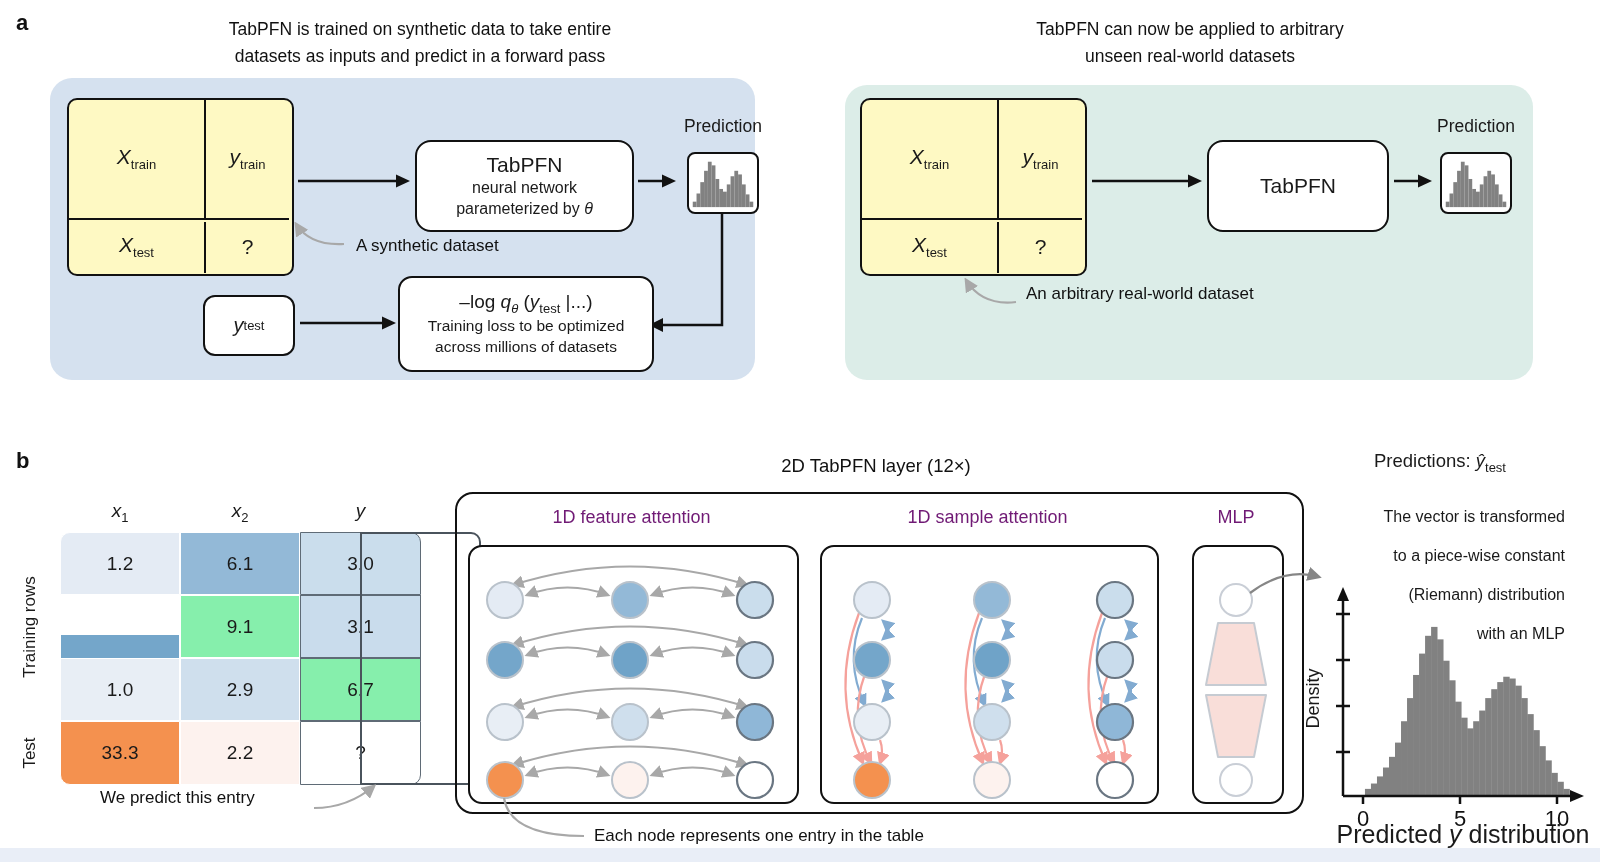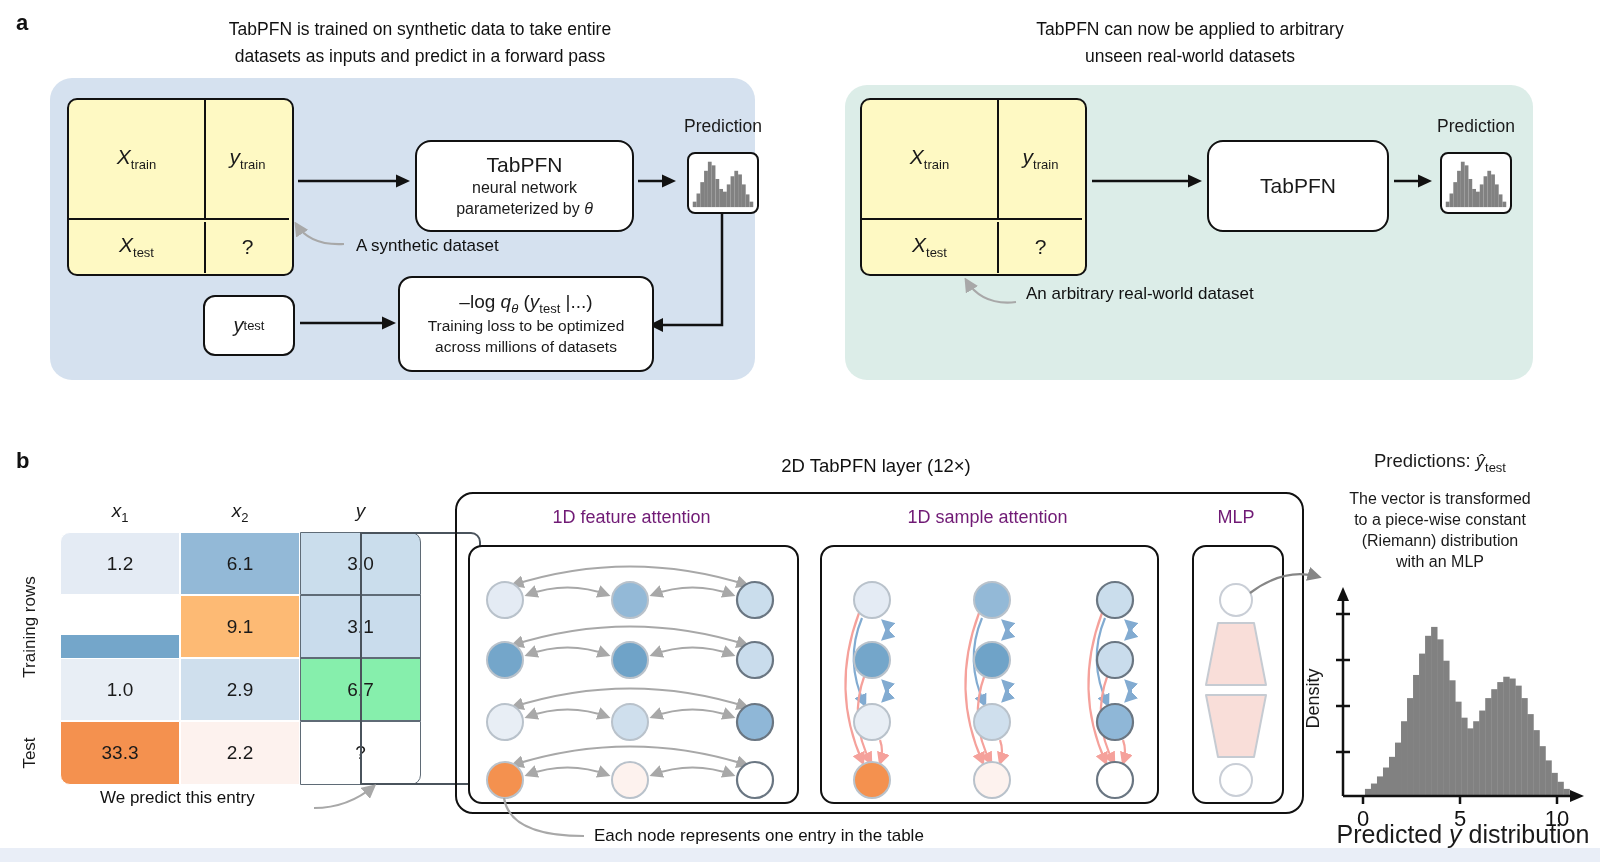--- a/index.html
+++ b/index.html
@@ -25,21 +25,21 @@
   .caption{font-size:17px;color:#111;white-space:nowrap;}
   .svgline{position:absolute;overflow:visible;}
   .sec-title{font-size:18.5px;text-align:center;color:#111;}
   .sub-title{font-size:18px;text-align:center;color:#701a75;}
   .col-head{font-size:19px;font-style:italic;text-align:center;}
   .col-head sub{font-size:13px;font-style:normal;}
   .vlabel{position:absolute;font-size:17px;text-align:center;transform:rotate(-90deg);white-space:nowrap;}
   .outer-box{position:absolute;border:2.5px solid #111;border-radius:18px;background:transparent;}
   .inner-box{position:absolute;border:2px solid #111;border-radius:14px;background:#fff;}
   .pred-title{font-size:18.5px;text-align:center;}
-  .desc-line{font-size:16px;line-height:21px;text-align:center;}
+  .desc-line{font-size:16px;line-height:21px;text-align:right;margin-top:18px;}
   .hist-xlabel{font-size:25px;text-align:center;}
   svg{display:block;}
   svg text{font-family:"Liberation Sans","DejaVu Sans",sans-serif;}
 </style>
 </head>
 <body>
 
 <div id="stage">
 
   <div class="abs panel-label" style="left:16px;top:10px;">a</div>
@@ -203,21 +203,21 @@
 
   <div class="abs col-head" style="left:60px;top:500px;width:120px;"><span>x</span><sub>1</sub></div>
   <div class="abs col-head" style="left:180px;top:500px;width:120px;"><span>x</span><sub>2</sub></div>
   <div class="abs col-head" style="left:300px;top:500px;width:121px;"><span>y</span></div>
 
   <div class="abs" id="dataset-table" style="left:60px;top:532px;width:361px;height:253px;border-radius:12px;">
       <div style="position: absolute; left: 0px; top: 0px; width: 120px; height: 63px; display: flex; align-items: center; justify-content: center; font-size: 19px; box-sizing: border-box; background: rgb(228, 235, 244); border: 1.5px solid rgb(255, 255, 255); border-radius: 10px 0px 0px;">1.2</div>
       <div style="position: absolute; left: 120px; top: 0px; width: 120px; height: 63px; display: flex; align-items: center; justify-content: center; font-size: 19px; box-sizing: border-box; background: rgb(147, 185, 215); border: 1.5px solid rgb(255, 255, 255);">6.1</div>
       <div style="position: absolute; left: 240px; top: 0px; width: 121px; height: 63px; display: flex; align-items: center; justify-content: center; font-size: 19px; box-sizing: border-box; background: rgb(202, 221, 236); border: 1px solid rgb(95, 107, 118); border-radius: 0px 10px 0px 0px;">3.0</div>
       <div style="position: absolute; left: 0px; top: 63px; width: 120px; height: 76px; display: flex; align-items: center; justify-content: center; font-size: 19px; box-sizing: border-box; background: rgb(116, 166, 202); border: 1.5px solid rgb(255, 255, 255); margin-top: 39px;">8.9</div>
-      <div style="position: absolute; left: 120px; top: 63px; width: 120px; height: 63px; display: flex; align-items: center; justify-content: center; font-size: 19px; box-sizing: border-box; background: #fdba74; border: 1.5px solid rgb(255, 255, 255);">9.1</div>
+      <div style="position: absolute; left: 120px; top: 63px; width: 120px; height: 63px; display: flex; align-items: center; justify-content: center; font-size: 19px; box-sizing: border-box; background: #86efac; border: 1.5px solid rgb(255, 255, 255);">9.1</div>
       <div style="position: absolute; left: 240px; top: 63px; width: 121px; height: 63px; display: flex; align-items: center; justify-content: center; font-size: 19px; box-sizing: border-box; background: rgb(201, 220, 236); border: 1px solid rgb(95, 107, 118);">3.1</div>
       <div style="position: absolute; left: 0px; top: 126px; width: 120px; height: 63px; display: flex; align-items: center; justify-content: center; font-size: 19px; box-sizing: border-box; background: rgb(232, 238, 245); border: 1.5px solid rgb(255, 255, 255);">1.0</div>
       <div style="position: absolute; left: 120px; top: 126px; width: 120px; height: 63px; display: flex; align-items: center; justify-content: center; font-size: 19px; box-sizing: border-box; background: rgb(207, 223, 237); border: 1.5px solid rgb(255, 255, 255);">2.9</div>
       <div style="position: absolute; left: 240px; top: 126px; width: 121px; height: 63px; display: flex; align-items: center; justify-content: center; font-size: 19px; box-sizing: border-box; background: #86efac; border: 1px solid rgb(95, 107, 118);">6.7</div>
       <div style="position: absolute; left: 0px; top: 189px; width: 120px; height: 64px; display: flex; align-items: center; justify-content: center; font-size: 19px; box-sizing: border-box; background: rgb(244, 145, 79); border: 1.5px solid rgb(255, 255, 255); border-radius: 0px 0px 0px 10px;">33.3</div>
       <div style="position: absolute; left: 120px; top: 189px; width: 120px; height: 64px; display: flex; align-items: center; justify-content: center; font-size: 19px; box-sizing: border-box; background: rgb(253, 242, 238); border: 1.5px solid rgb(255, 255, 255);">2.2</div>
       <div style="position: absolute; left: 240px; top: 189px; width: 121px; height: 64px; display: flex; align-items: center; justify-content: center; font-size: 19px; box-sizing: border-box; background: rgb(255, 255, 255); border: 1px solid rgb(95, 107, 118); border-radius: 0px 0px 10px;">?</div>
       <div style="position: absolute; left: 300px; top: 0px; width: 121px; height: 253px; box-sizing: border-box; border: 2px solid rgb(74, 83, 92); border-radius: 0px 10px 10px 0px; pointer-events: none;"></div>
     </div>
 

